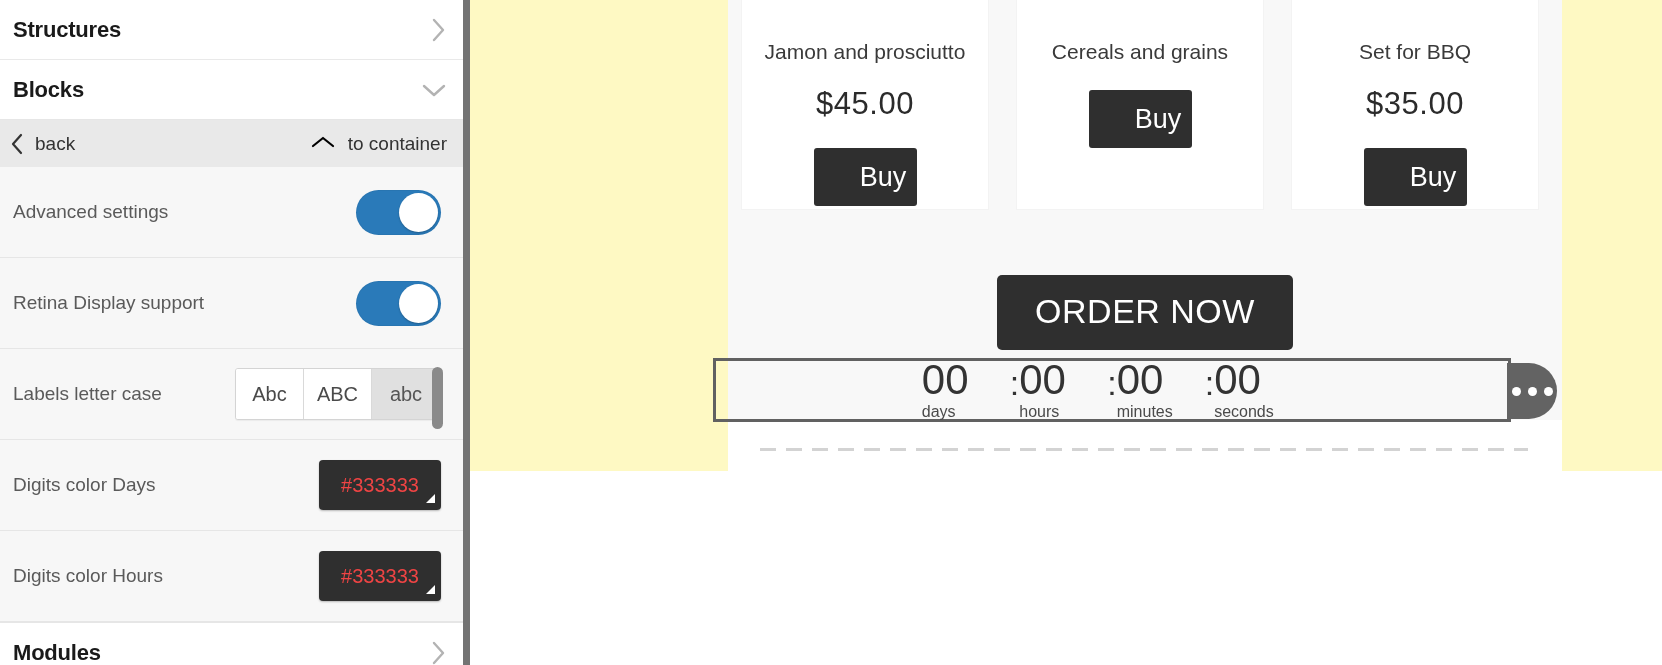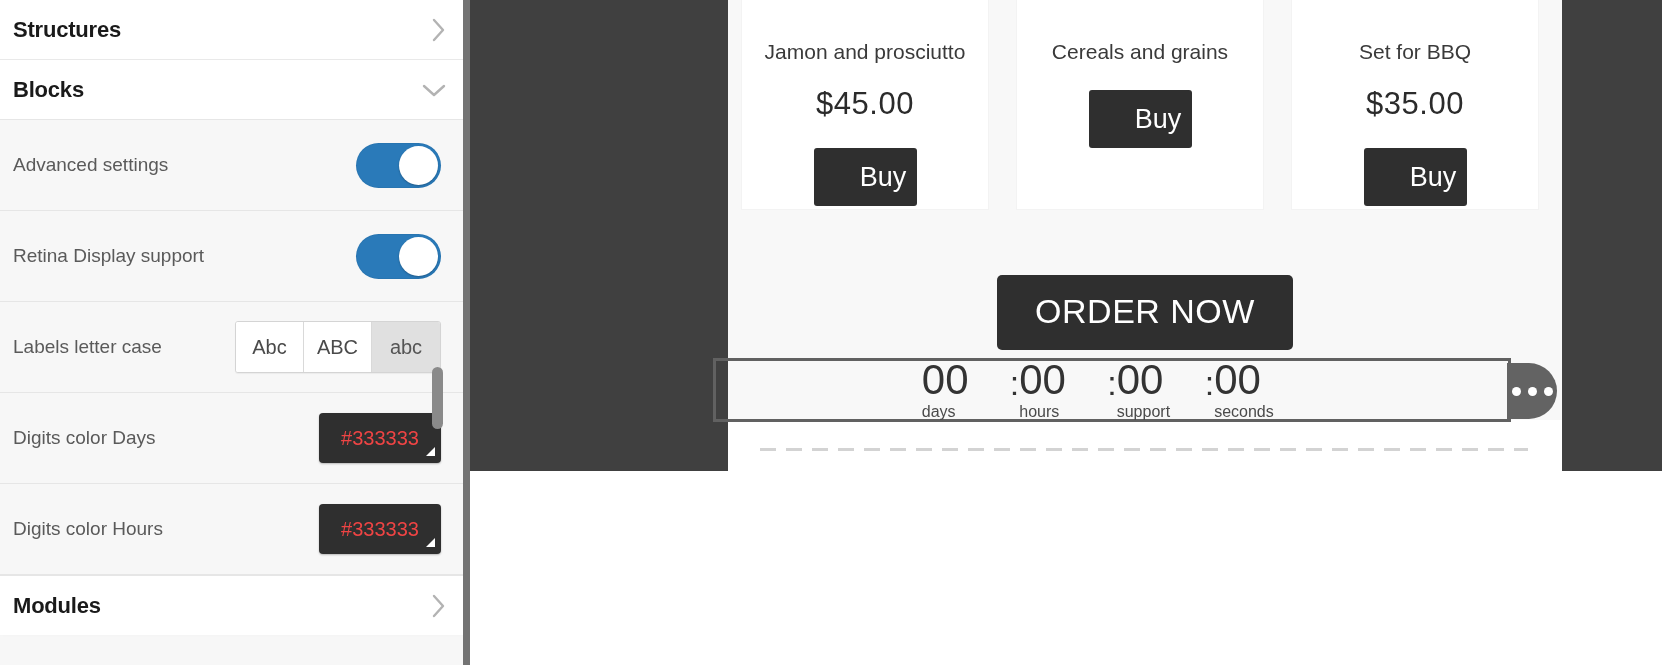--- a/index.html
+++ b/index.html
@@ -114,21 +114,21 @@
     position: absolute; right: 20px; top: 107px; width: 11px; bottom: 60px;
   }
   .sb-thumb {
     position: absolute; left: 0; top: 260px; width: 11px; height: 62px;
     background: #8a8a8a; border-radius: 6px;
   }
 
   
   .canvas {
     position: relative; flex: 1 1 auto; height: 471px;
-    background: #404040; overflow: hidden;
+    background: #fef9c3; overflow: hidden;
   }
   .page {
     position: absolute; left: 258px; top: 0; width: 834px; height: 665px;
     background: #ffffff;
   }
   .page-band {
     position: absolute; left: 0; top: 0; width: 100%; height: 420px;
     background: #f8f8f8;
   }
 
@@ -240,20 +240,38 @@
 
     <div class="panel-head">
       <span class="panel-head-title">Blocks</span>
       <span class="chev">
         <svg width="26" height="16" viewBox="0 0 26 16">
             <polyline points="3,4 13,13 23,4" fill="none" stroke="currentColor" stroke-width="2.4" stroke-linecap="round" stroke-linejoin="round"></polyline>
           </svg>
       </span>
     </div>
 
+    <div class="back-bar">
+      <div class="back-left">
+        <span class="glyph">
+          <svg width="13" height="22" viewBox="0 0 13 22">
+              <polyline points="10,2 2,11 10,20" fill="none" stroke="currentColor" stroke-width="2.2" stroke-linecap="round" stroke-linejoin="round"></polyline>
+            </svg>
+        </span>
+        <span class="back-label">back</span>
+      </div>
+      <div class="back-right">
+        <span class="glyph">
+          <svg width="24" height="14" viewBox="0 0 24 14">
+              <polyline points="2,11 12,3 22,11" fill="none" stroke="currentColor" stroke-width="2.2" stroke-linecap="round" stroke-linejoin="round"></polyline>
+            </svg>
+        </span>
+        <span class="to-container-label">to container</span>
+      </div>
+    </div>
 
     <div class="rows">
 
       <div class="row">
         <span class="row-label">Advanced settings</span>
         <span class="switch">
             <span class="knob"></span>
           </span>
       </div>
 
@@ -344,21 +362,21 @@
             <span class="cd-label">days</span>
           </div>
           <span class="cd-sep">:</span>
           <div class="cd-unit">
             <span class="cd-digits">00</span>
             <span class="cd-label">hours</span>
           </div>
           <span class="cd-sep">:</span>
           <div class="cd-unit">
             <span class="cd-digits">00</span>
-            <span class="cd-label">support</span>
+            <span class="cd-label">minutes</span>
           </div>
           <span class="cd-sep">:</span>
           <div class="cd-unit">
             <span class="cd-digits">00</span>
             <span class="cd-label">seconds</span>
           </div>
         </div>
 
         <div class="sel-tab">
           <span class="dot"></span>

